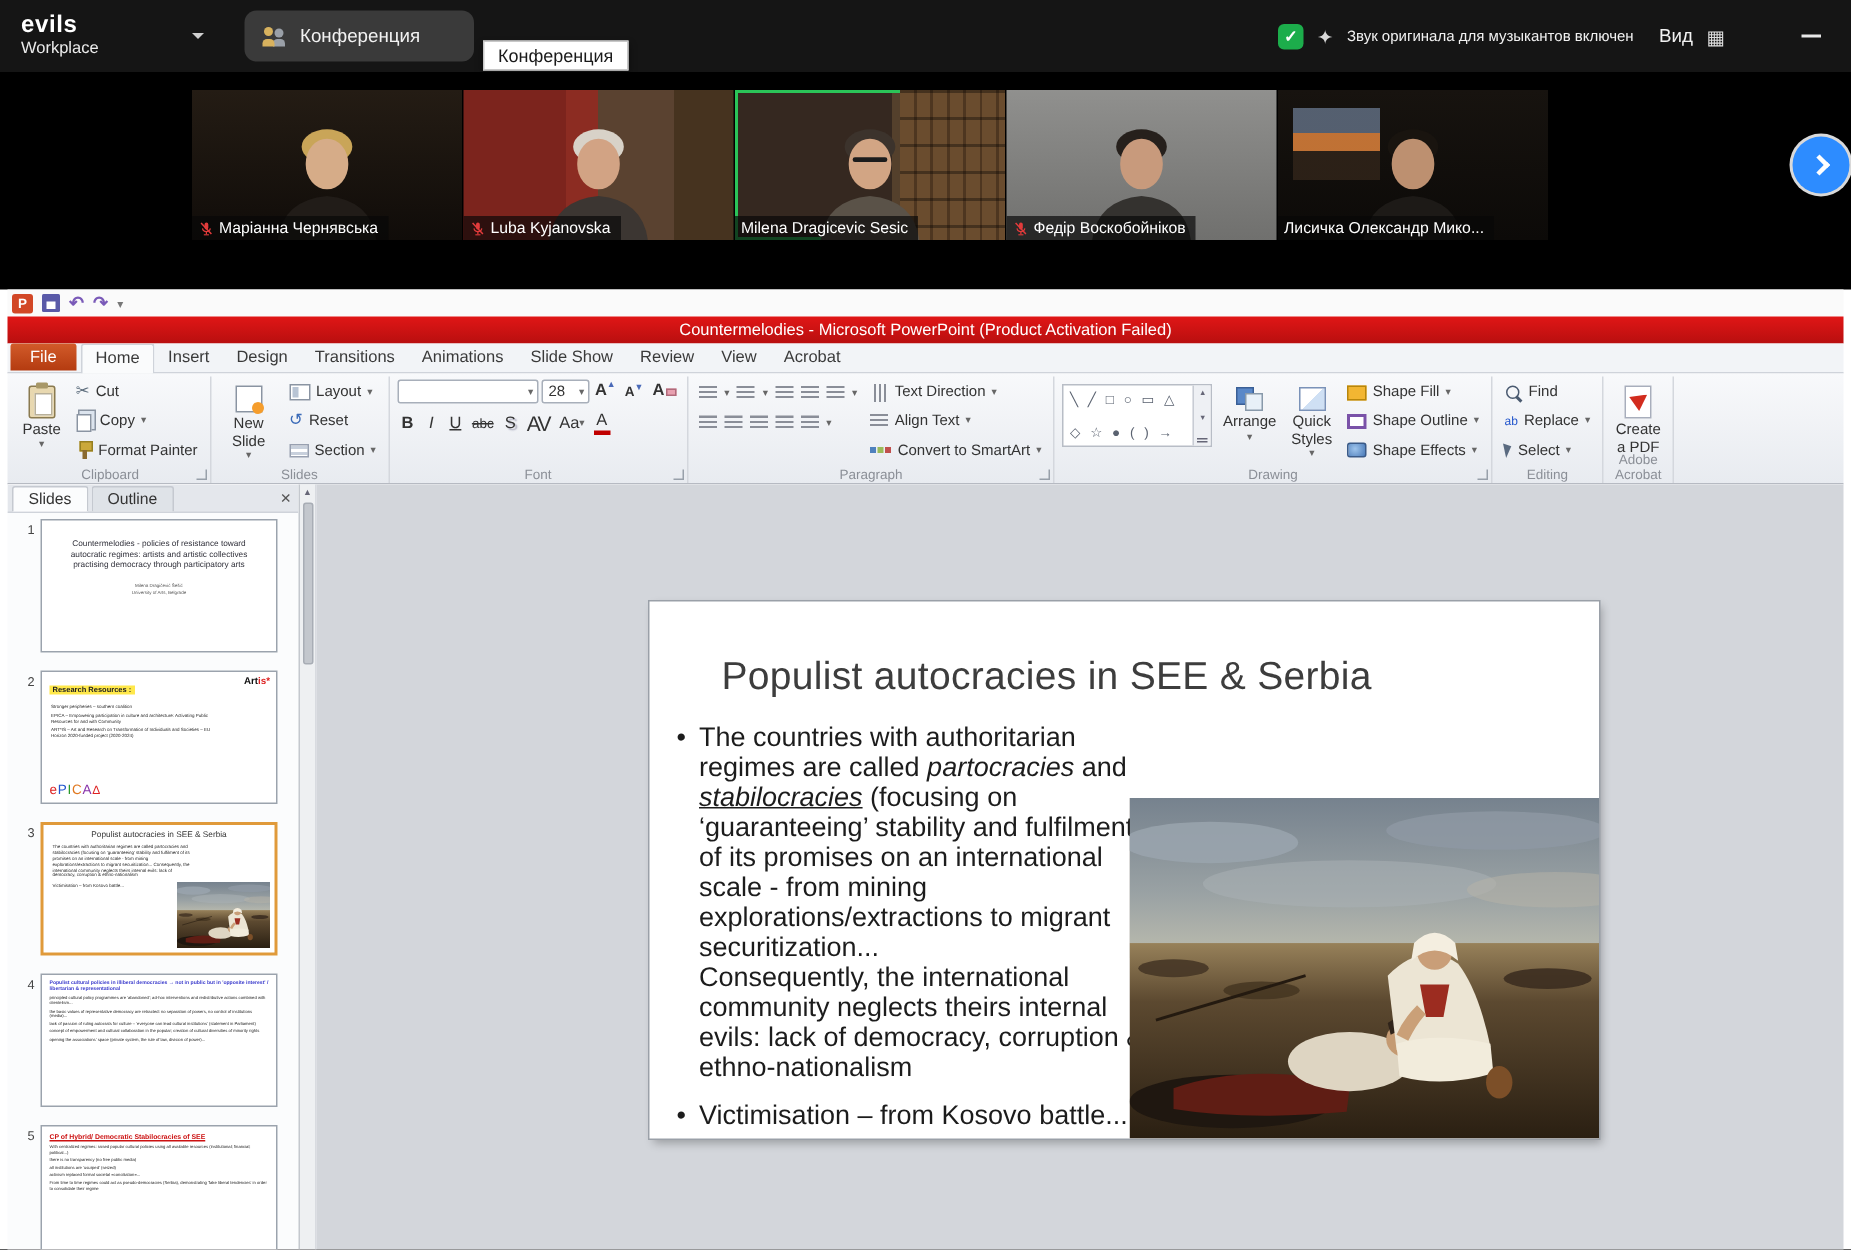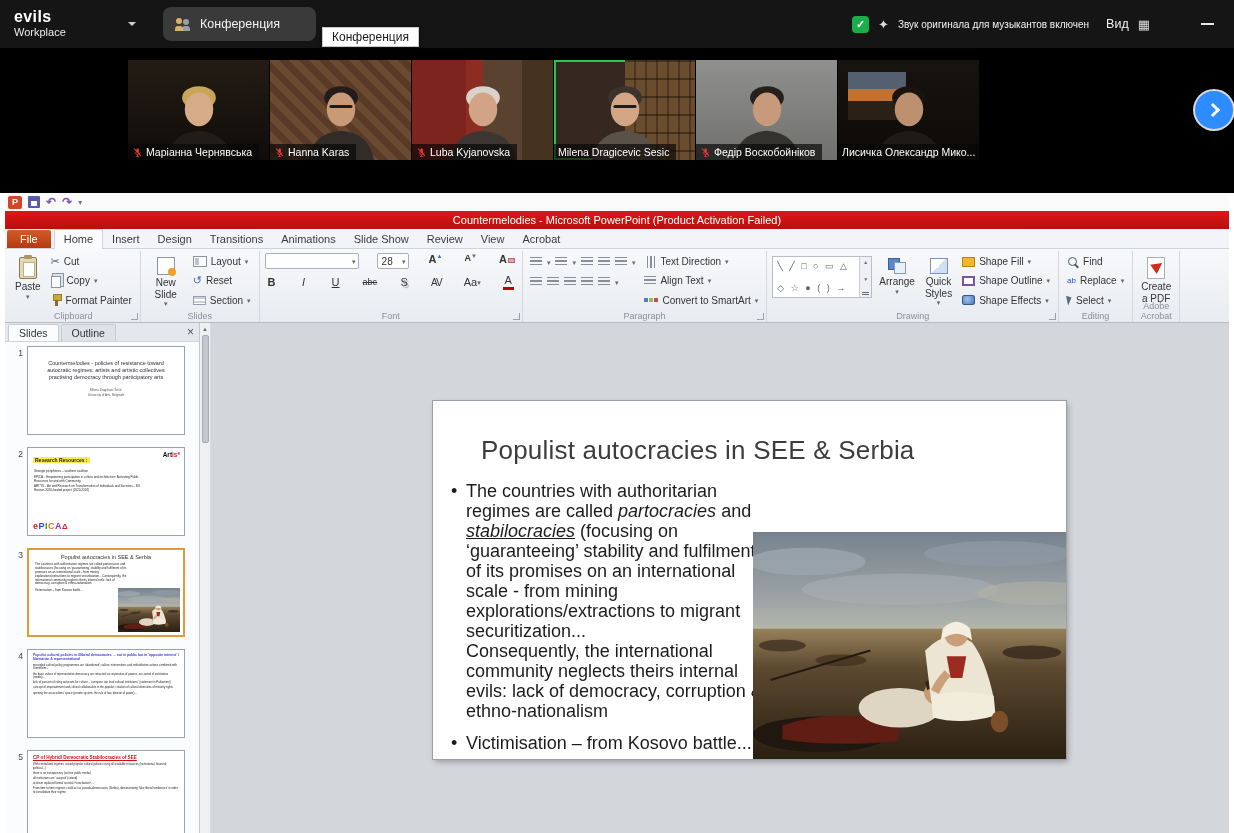--- a/index.html
+++ b/index.html
@@ -25,21 +25,21 @@
   .shield{width:17px;height:17px;background:#1cad4b;border-radius:4px;display:flex;align-items:center;justify-content:center;color:#fff;font-size:11px;font-weight:bold}
   .sparkle{color:#d9d9d9;font-size:13px}
   .status-text{color:#f1f1f1;font-size:10px}
   .view-lbl{color:#f1f1f1;font-size:12.5px;margin-left:8px}
   .grid-ic{color:#dcdcdc;font-size:13px}
   .min-btn{position:absolute;right:20px;top:23px;width:13px;height:2px;background:#e8e8e8}
 
   
   .video-strip{position:absolute;top:48px;left:0;right:0;height:145px;background:#000}
   .tiles{position:absolute;left:128px;top:12px;display:flex;gap:1px}
-  .tile{position:relative;width:141px;height:100px;overflow:hidden}
+  .tile{position:relative;width:180px;height:100px;overflow:hidden}
   .tile svg.person{position:absolute;bottom:0;left:50%;transform:translateX(-50%);width:92px;height:80px}
   .t-1{--hair:#c9a558;--face:#d6ac88;--body:#211c18;background:linear-gradient(180deg,#241c14,#100c09)}
   .t-2{--hair:#241c1a;--face:#c99a78;--body:#322c29;--glasses:#1c1c1c;background:repeating-linear-gradient(45deg,#6b4a32 0 7px,#583a26 7px 14px)}
   .t-3{--hair:#d8d2c8;--face:#d2a384;--body:#3c3632;background:linear-gradient(90deg,#7c241d 0 38%,#8c2c22 38% 50%,#5a4230 50% 78%,#46331f 78%)}
   .t-4{--hair:#3c332c;--face:#d2a584;--body:#5a5248;--glasses:#1c1c1c;background:linear-gradient(90deg,#352820 0 58%,#54402c 58%)}
   .t-5{--hair:#26201c;--face:#c89a7c;--body:#34322f;background:linear-gradient(180deg,#90908e,#70706e)}
   .t-6{--hair:#19140f;--face:#bd9070;--body:#1d1a17;background:linear-gradient(180deg,#17130f,#0c0a08)}
   .tile.active{box-shadow:inset 0 0 0 2px #2bc458}
   .bookshelf{position:absolute;right:0;top:0;width:70px;height:100%;background:repeating-linear-gradient(180deg,rgba(0,0,0,.35) 0 2px,transparent 2px 18px),repeating-linear-gradient(90deg,#6a4c2e 0 9px,#4e3620 9px 11px)}
   .sunset{position:absolute;left:10px;top:12px;width:58px;height:48px;background:linear-gradient(180deg,#5a6678 0 35%,#cf7a38 35% 60%,#2e2218 60%);opacity:.92}
@@ -51,21 +51,21 @@
   
   .share{position:absolute;top:193px;left:0;right:0;bottom:0;background:#fff;padding:0 5px}
   .qat{height:18px;display:flex;align-items:center;gap:6px;padding-left:3px;background:#fafafa}
   .qi{display:flex;align-items:center;justify-content:center}
   .qi-ppt{width:14px;height:13px;background:#d24726;border-radius:2px;color:#fff;font-size:9px;font-weight:bold}
   .qi-save{position:relative;width:12px;height:12px;background:#5a5aa8;border-radius:1px}
   .qi-save::after{content:"";position:absolute;left:3px;top:5px;width:6px;height:5px;background:#fff}
   .qi-undo,.qi-redo{color:#7a5ab8;font-size:12px;font-weight:bold;line-height:1}
   .qi-dd{color:#777;font-size:8px}
   .ppt-title{height:18px;background:linear-gradient(#e01616,#b80f0f);color:#fff;font-size:11px;display:flex;align-items:center;justify-content:center}
-  .rtabs{height:20px;background:#f2f4f7;display:flex;align-items:center;padding-left:2px;border-bottom:1px solid #cfd3da}
+  .rtabs{height:20px;background:#f2f4f7;display:flex;align-items:flex-start;padding-left:2px;border-bottom:1px solid #cfd3da}
   .rtab{padding:3px 9px 3px;font-size:11px;color:#3a3a3a}
   .rtab.file{background:linear-gradient(#d25b2a,#b43b10);color:#fff;padding:3px 13px;margin-right:3px;border-radius:2px 2px 0 0}
   .rtab.active{background:#fafbfc;border:1px solid #cfd3da;border-bottom:none;border-radius:2px 2px 0 0;margin-bottom:-1px;padding-bottom:4px}
 
   .ribbon{height:74px;background:linear-gradient(#f8f9fb,#e8ebf0);border-bottom:1px solid #b6bac2;display:flex;align-items:stretch;padding:2px 0 0 2px}
   .rgroup{position:relative;border-right:1px solid #d4d7dd;padding:2px 5px 13px;display:flex;gap:4px}
   .rgroup-label{position:absolute;bottom:1px;left:0;right:0;text-align:center;font-size:9px;color:#8b8f97}
   .launcher{position:absolute;right:2px;bottom:2px;width:7px;height:7px;border-right:1px solid #98a0aa;border-bottom:1px solid #98a0aa}
   .rcol{display:flex;flex-direction:column;justify-content:flex-start;gap:2px}
   .rbtn-big{display:flex;flex-direction:column;align-items:center;justify-content:flex-start;font-size:10px;color:#333;text-align:center;padding:2px 3px;line-height:1.15}
@@ -87,27 +87,27 @@
   .ic-reset{color:#3a6ab8;font-size:11px;line-height:1}
   .ic-sec{width:13px;height:9px;border:1px solid #98a0b0;background:repeating-linear-gradient(180deg,#c8d0dc 0 2px,#fff 2px 4px)}
   .combo{display:inline-flex;align-items:center;justify-content:flex-end;height:16px;background:#fff;border:1px solid #a8afba;border-radius:2px;padding:0 2px;font-size:10px;color:#333}
   .combo-font{width:94px}
   .combo-size{width:32px;justify-content:space-between;padding-left:4px}
   .fbtn{display:inline-flex;align-items:flex-start;padding:0 2px;font-size:11px;color:#333}
   .fbtn .ga{font-weight:bold;line-height:1.2}
   .fbtn .ga.sm{font-size:9px}
   .fbtn .tiny{font-size:6px;color:#4a6ab8;line-height:1.2}
   .eraser{width:7px;height:5px;background:#e8a0b0;border:1px solid #b06a7a;margin-top:5px;margin-left:1px}
-  .grow1,.grow2{display:flex;align-items:flex-start;gap:18px}
+  .grow1,.grow2{display:flex;align-items:center;gap:2px}
   .grow2{margin-top:3px}
   .fmt{display:inline-flex;align-items:center;justify-content:center;min-width:14px;height:16px;font-size:11px;color:#333;padding:0 2px}
   .fmt.b{font-weight:bold}.fmt.i{font-style:italic}.fmt.u{text-decoration:underline}
   .fmt.s{text-decoration:line-through;font-size:9px}
   .fmt.sh{text-shadow:1.5px 1.5px 1px #aab}
-  .fmt.sp{font-size:10px;letter-spacing:-1px}
+  .fmt.sp{font-size:14px;letter-spacing:-1px}
   .fmt.fc{flex-direction:column;line-height:1}
   .redbar{width:11px;height:3px;background:#c00000;margin-top:1px}
   .mi{width:12px;height:10px;background:repeating-linear-gradient(180deg,#8a8e98 0 1.4px,transparent 1.4px 3.4px);flex:0 0 auto}
   .mi.rot{transform:rotate(90deg)}
   .mi-smart{width:14px;height:10px;position:relative;flex:0 0 auto}
   .mi-smart::before{content:"";position:absolute;left:0;top:3px;width:4px;height:4px;background:#4f81bd;box-shadow:5px 0 0 #9bbb59,10px 0 0 #c0504d}
   .prow{display:flex;align-items:center;gap:5px;height:18px;padding:0 2px}
   .shapes-box{position:relative;width:100px;height:42px;background:#fff;border:1px solid #b8bdc6;margin-top:3px;padding:2px 14px 2px 4px;display:flex;flex-direction:column;justify-content:space-between}
   .srow{font-size:9px;color:#5a6270;letter-spacing:2px;white-space:nowrap;line-height:1.6}
   .sg-col{position:absolute;right:0;top:0;bottom:0;width:12px;border-left:1px solid #c8ccd4;display:flex;flex-direction:column;align-items:center;justify-content:space-between;background:#eef0f4;font-size:5px;color:#667;padding:2px 0}
@@ -140,21 +140,21 @@
   .thumb{position:relative;width:158px;height:89px;background:#fff;border:1px solid #9ba3ad;overflow:hidden;flex:0 0 auto}
   .thumb-row.sel .thumb{border:2px solid #e09a3a}
   .t1-title{font-size:5.5px;line-height:1.3;color:#30303a;text-align:center;padding:13px 16px 0}
   .t1-sub{font-size:3px;color:#555;text-align:center;margin-top:7px;line-height:1.4}
   .t2-title{display:inline-block;font-size:5px;font-weight:bold;color:#222;background:#ffe84a;margin:4px 0 0 5px;padding:0 2px}
   .t2-logo{position:absolute;top:3px;right:4px;font-size:6.5px;font-weight:bold;color:#111}
   .t2-logo .red{color:#d22}
   .t2-star{color:#d22;font-weight:bold}
   .t2-bullets{margin:3px 40px 0 6px;font-size:3px;color:#222;line-height:1.35}
   .t2-bullets div{margin-bottom:1.5px}
-  .t2-epica{position:absolute;left:5px;bottom:4px;font-size:9px;font-weight:bold;letter-spacing:.5px}
+  .t2-epica{position:absolute;left:5px;bottom:4px;font-size:9px;font-weight:normal;letter-spacing:.5px}
   .t2-epica .c1{color:#d22}.t2-epica .c2{color:#2255cc}.t2-epica .c3{color:#2a9a2a}.t2-epica .c4{color:#e07820}.t2-epica .c5{color:#8833aa}
   .t2-epica .tri{color:#d22;font-size:8px}
   .t3-title{font-size:5.5px;color:#333;text-align:center;margin-top:4px}
   .t3-body{font-size:3px;color:#222;line-height:1.3;margin:3px 4px 0 6px;width:92px}
   .t3-body2{font-size:3px;color:#222;margin:2px 4px 0 6px;width:88px}
   .t3-img{position:absolute;right:3px;bottom:3px;width:62px;height:44px}
   .t4-title{font-size:3.4px;font-weight:bold;color:#3a3acc;line-height:1.3;padding:3px 5px 0}
   .t45-body{font-size:2.8px;color:#222;line-height:1.3;padding:2px 5px 0}
   .t45-body div{margin-bottom:1.5px}
   .t5-title{font-size:4.6px;font-weight:bold;color:#cc1111;text-decoration:underline;padding:4px 5px 0;line-height:1.3}
@@ -266,31 +266,20 @@
         <svg class="person">
             <use href="#person"></use>
           </svg>
         <div class="namebar">
           <svg>
               <use href="#micoff"></use>
             </svg>
           <span>Маріанна Чернявська</span>
         </div>
       </div>
-      <div class="tile t-2">
-        <svg class="person">
-            <use href="#person"></use>
-          </svg>
-        <div class="namebar">
-          <svg>
-              <use href="#micoff"></use>
-            </svg>
-          <span>Hanna Karas</span>
-        </div>
-      </div>
       <div class="tile t-3">
         <svg class="person">
             <use href="#person"></use>
           </svg>
         <div class="namebar">
           <svg>
               <use href="#micoff"></use>
             </svg>
           <span>Luba Kyjanovska</span>
         </div>

